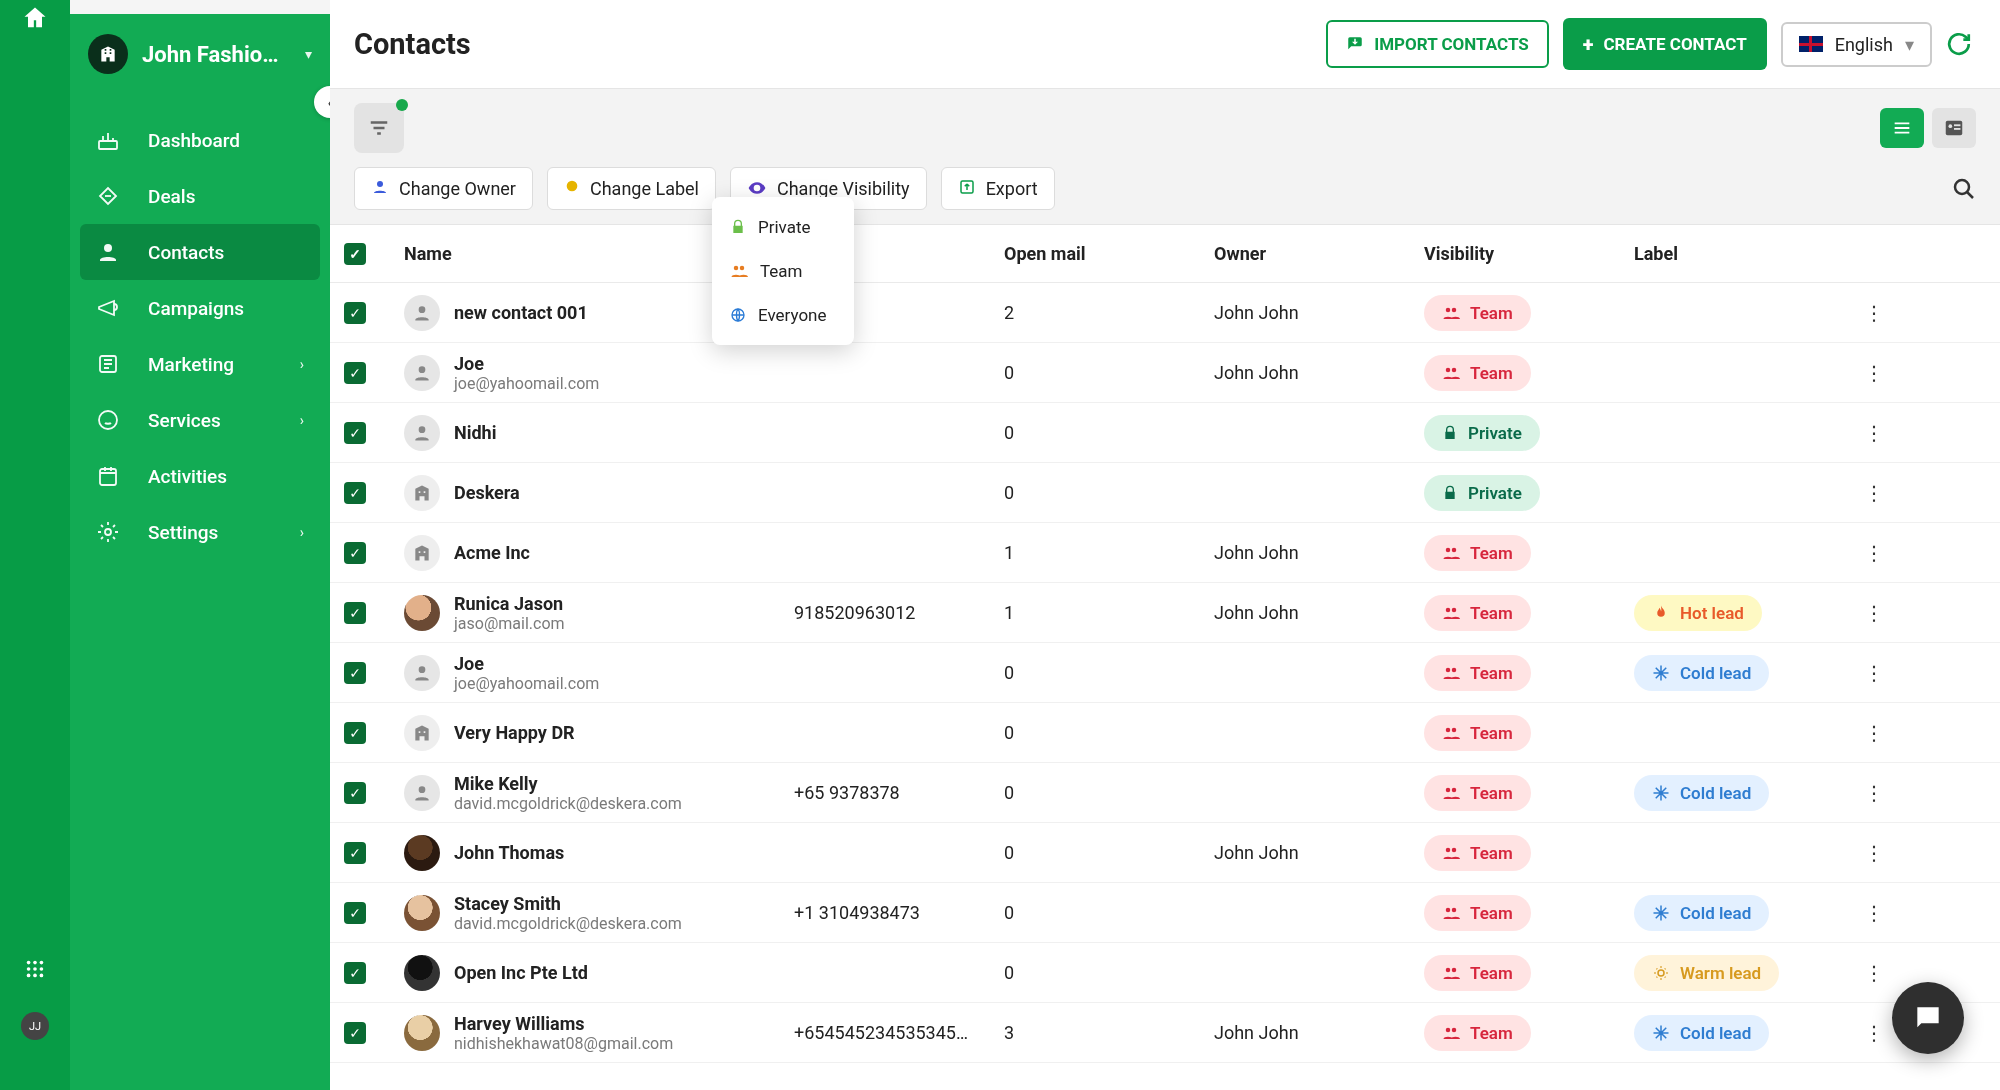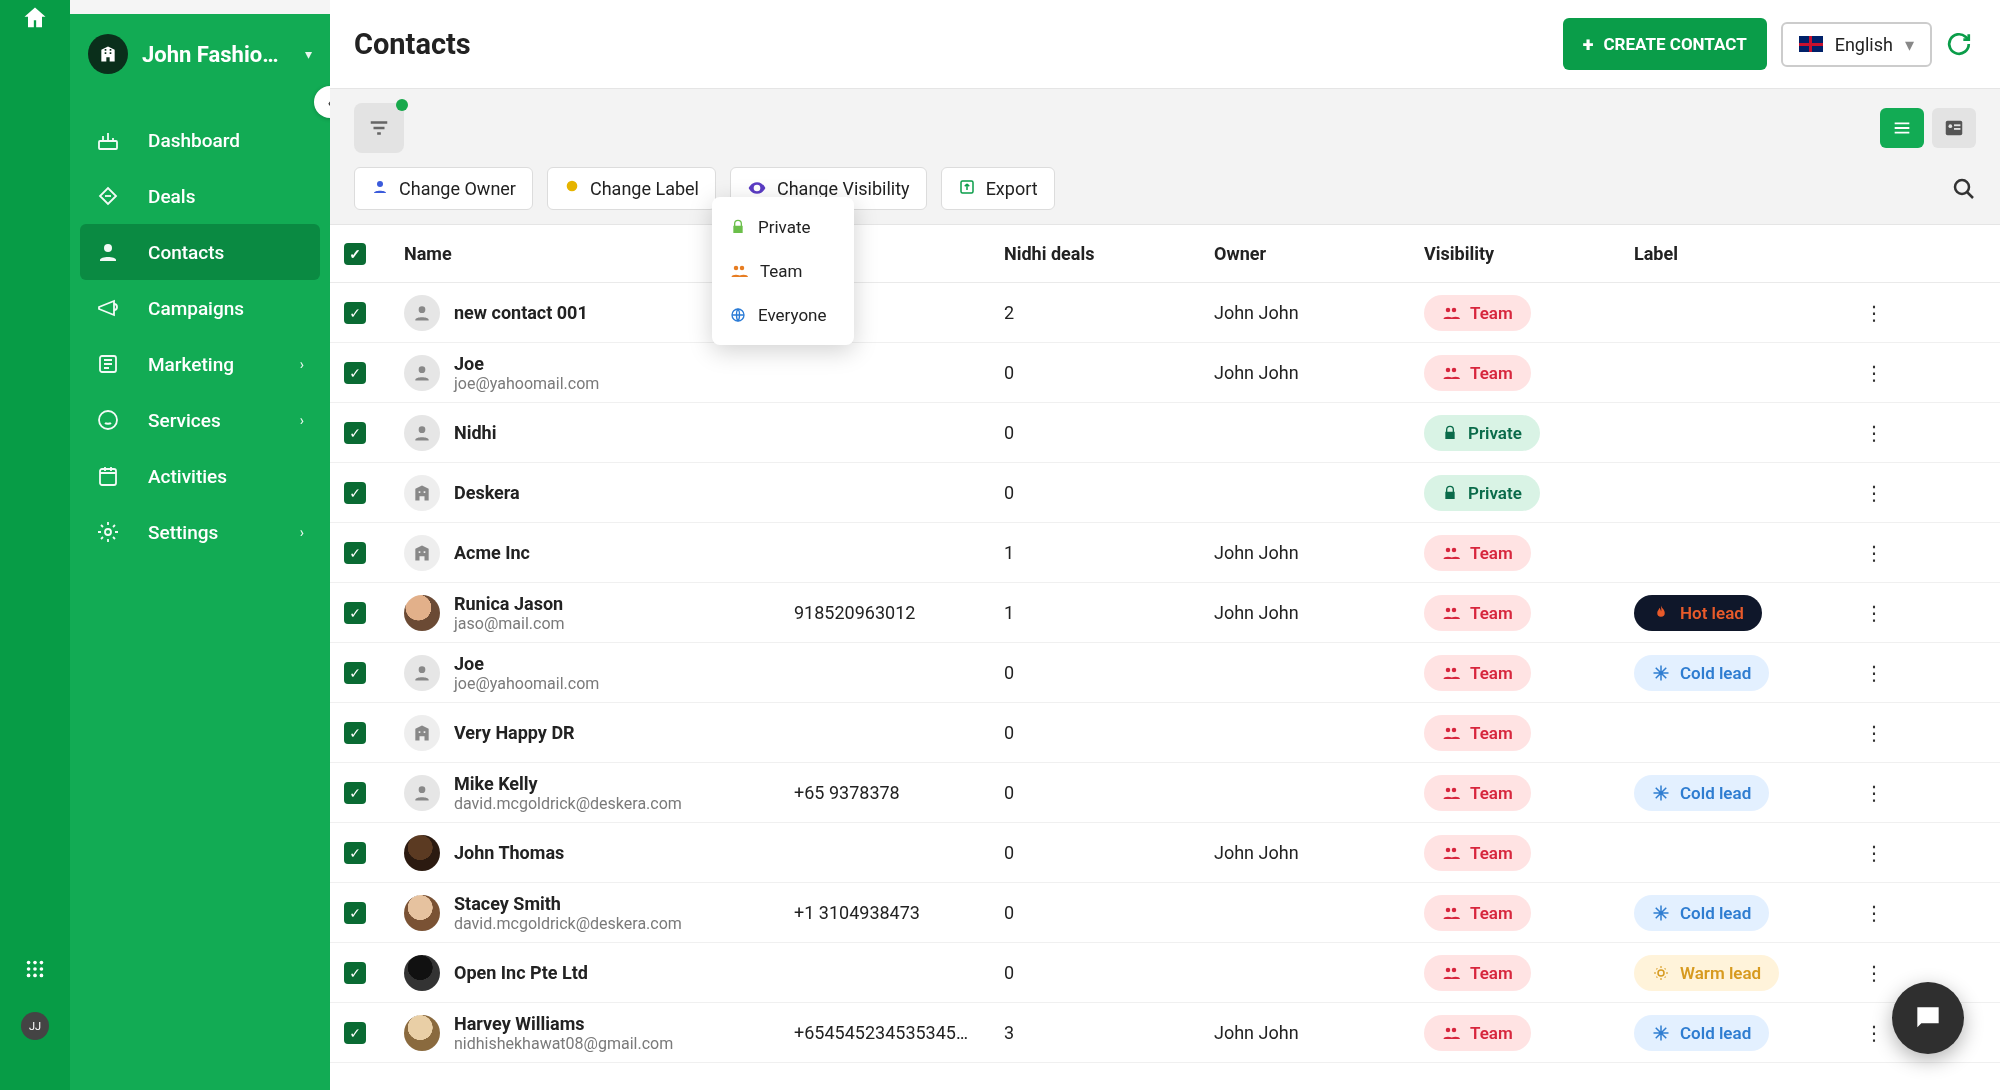--- a/index.html
+++ b/index.html
@@ -75,21 +75,21 @@
 .av.photo2 { background: radial-gradient(circle at 45% 35%, #5b3a22 0 40%, #2b1a10 41% 100%); }
 .av.photo3 { background: radial-gradient(circle at 45% 35%, #e6c29f 0 40%, #7a5234 41% 100%); }
 .av.photo4 { background: radial-gradient(circle at 45% 35%, #111 0 40%, #333 41% 100%); }
 .av.photo5 { background: radial-gradient(circle at 45% 35%, #e9cfa6 0 40%, #8a6a3e 41% 100%); }
 .nm { display: flex; flex-direction: column;}
 .nm .n1 { font-weight: 700; }
 .nm .n2 { color: #7a7a7a; font-size: 16px; }
 .vis-pill, .label-pill { display: inline-flex; align-items: center; gap: 10px; padding: 8px 18px; border-radius: 999px; font-weight: 600; font-size: 17px;}
 .vis-team { background: #ffe3e3; color: #d7263d; }
 .vis-private { background: #d9f3e5; color: #0a6b4a; }
-.lbl-hot { background: #0f172a; color: #e85a2a; }
+.lbl-hot { background: #fef9c3; color: #e85a2a; }
 .lbl-cold { background: #e3f0ff; color: #2f7dd1; }
 .lbl-warm { background: #fff3da; color: #d79a1f; }
 .row-menu { font-size: 20px; color: #333; cursor: pointer; text-align:center;}
 .chat-bubble { position: absolute; right: 36px; bottom: 36px; width: 72px; height: 72px; border-radius: 50%; background: #2f2f2f; color: #fff; display: flex; align-items: center; justify-content: center; font-size: 32px; box-shadow: 0 6px 20px rgba(0,0,0,.3); cursor: pointer;}
 svg { display: block; }
 </style>
 </head>
 <body>
 
 <div class="rail">
@@ -202,20 +202,28 @@
         <span>Settings</span>
         <span class="chev">›</span>
       </div>
     </div>
 </div>
 
 <div class="main">
   <div class="topbar">
     <div class="page-title">Contacts</div>
     <div class="topbar-right">
+      <button class="btn btn-outline-green">
+        <span>
+            <svg width="18" height="18" viewBox="0 0 24 24" fill="#0a9d49">
+              <path d="M19 3H5a2 2 0 0 0-2 2v14l4-4h12a2 2 0 0 0 2-2V5a2 2 0 0 0-2-2zm-7 10l-4-4h3V5h2v4h3l-4 4z"></path>
+            </svg>
+          </span>
+        <span>IMPORT CONTACTS</span>
+      </button>
       <button class="btn btn-green">
         <span style="font-size:20px;font-weight:900">+</span>
         <span>CREATE CONTACT</span>
       </button>
       <div class="lang">
         <span class="flag"></span>
         <span>English</span>
         <span style="color:#888">▾</span>
       </div>
       <div class="refresh">
@@ -323,21 +331,21 @@
         </div>
       </div>
     </div>
   </div>
 
   <div class="table-wrap">
     <div class="thead">
       <div><span class="chk">✓</span></div>
       <div>Name</div>
       <div>Phone</div>
-      <div>Nidhi deals</div>
+      <div>Open mail</div>
       <div>Owner</div>
       <div>Visibility</div>
       <div>Label</div>
       <div></div>
     </div>
     <div id="tbody">
         <div class="trow">
     <div><span class="chk">✓</span></div>
     <div class="name-cell">
       <span class="av ">

